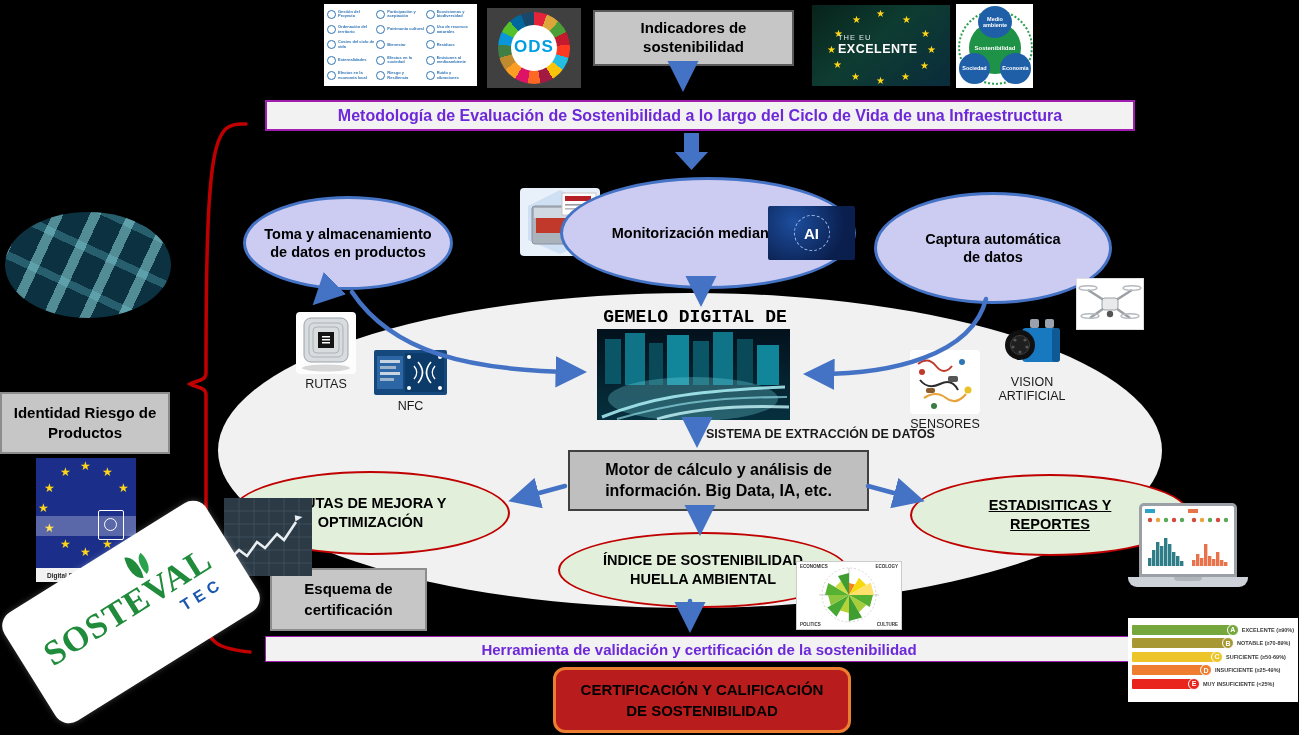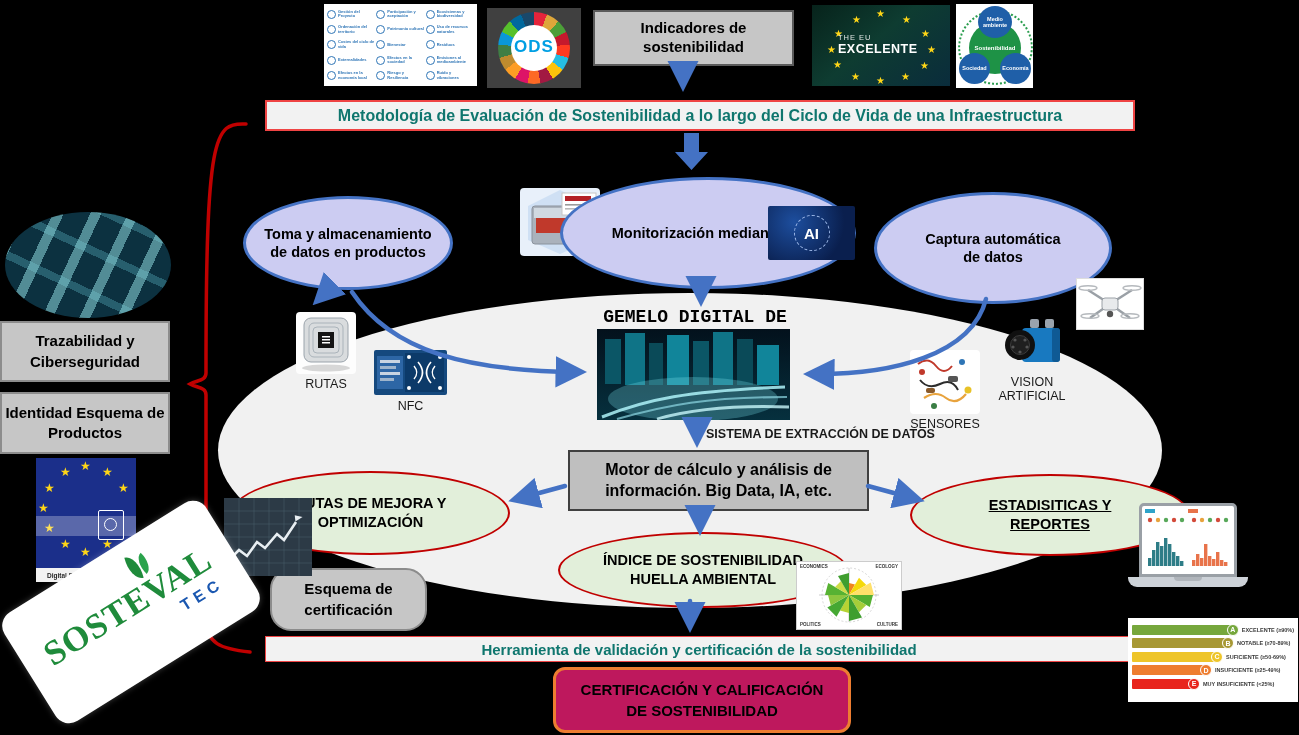--- a/index.html
+++ b/index.html
@@ -48,21 +48,21 @@
   .sc-green{left:13px;top:18px;width:52px;height:52px;background:#1e9246;font-size:6px;}
   .sc-top{left:22px;top:2px;width:34px;height:32px;background:#1f5fa8;font-size:5.5px;}
   .sc-bl{left:3px;top:49px;width:31px;height:31px;background:#1f5fa8;font-size:5.5px;}
   .sc-br{left:44px;top:49px;width:31px;height:31px;background:#1f5fa8;font-size:5.5px;}
 
   
   .co2{left:1045px;top:6px;width:92px;height:78px;}
   .co2-txt{position:absolute;left:40px;top:42px;font-weight:bold;font-size:20px;color:#111;}
 
   
-  .banner{background:#f2f2f2;border:2px solid #ef4444;font-weight:bold;color:#0f766e;}
+  .banner{background:#f2f2f2;border:2px solid #a21caf;font-weight:bold;color:#6d28d9;}
   .banner-top{left:265px;top:100px;width:866px;height:27px;font-size:16px;}
   .banner-bottom{left:265px;top:636px;width:866px;height:24px;font-size:15px;border-width:1.5px;}
 
   
   .lav{background:#ccccf2;border:3px solid #4472c4;border-radius:50%;font-weight:bold;
        color:#000;font-size:14.5px;line-height:1.25;}
   .lav1{left:243px;top:196px;width:204px;height:88px;}
   .lav2{left:560px;top:177px;width:290px;height:106px;}
   .lav3{left:874px;top:192px;width:232px;height:106px;}
 
@@ -135,22 +135,22 @@
             transform:rotate(-32deg);box-shadow:0 0 6px rgba(255,255,255,.25);}
   .sv-name{position:absolute;left:0;top:38px;width:238px;text-align:center;
            font-family:"Liberation Serif",serif;font-weight:bold;font-size:35px;color:#1f8b3b;letter-spacing:1px;}
   .sv-leaf{position:absolute;left:138px;top:16px;width:14px;height:24px;background:#1f8b3b;
            border-radius:0 100% 0 100%;transform:rotate(18deg);}
   .sv-leaf2{position:absolute;left:150px;top:20px;width:11px;height:19px;background:#2aa34c;
             border-radius:100% 0 100% 0;transform:rotate(-14deg);}
   .sv-tec{position:absolute;right:26px;top:78px;color:#1a57b0;font-weight:bold;font-size:16px;letter-spacing:5px;}
 
   
-  .esquema-box{left:270px;top:568px;width:153px;height:59px;font-size:15px;line-height:1.35;border-color:#8c8c8c;border-radius:21px;}
-  .cert-box{left:553px;top:667px;width:292px;height:60px;background:#be185d;border:3.5px solid #ed7d31;
+  .esquema-box{left:270px;top:568px;width:153px;height:59px;font-size:15px;line-height:1.35;border-color:#8c8c8c;}
+  .cert-box{left:553px;top:667px;width:292px;height:60px;background:#b91c1c;border:3.5px solid #ed7d31;
             border-radius:12px;font-weight:bold;font-size:15px;line-height:1.4;color:#000;}
 
   
   .rating{left:1128px;top:618px;width:170px;height:84px;background:#fff;padding:5px 4px;box-sizing:border-box;}
   .rs-row{display:flex;align-items:center;height:13.5px;position:relative;}
   .rs-bar{height:10px;border-radius:1px;}
   .rs-circ{width:12px;height:12px;border-radius:50%;border:1.5px solid #fff;margin-left:-6px;
            display:flex;align-items:center;justify-content:center;color:#fff;font-weight:bold;font-size:7px;
            box-sizing:border-box;flex:0 0 auto;}
   .rs-lab{font-size:5.5px;font-weight:bold;color:#3a3a3a;margin-left:3px;white-space:nowrap;}
@@ -500,25 +500,22 @@
       <path d="M52,33 L41,13.9 L52,11 Z" fill="#3f9e2f"></path>
       <path d="M52,33 L52,21 L58,22.6 Z" fill="#f0861e"></path>
       <path d="M52,33 L62,15.7 L69.3,23 Z" fill="#f5d90a"></path>
       <path d="M52,33 L73.7,20.5 L77,33 Z" fill="#ffe06a"></path>
     </svg>
   </div>
 
 
   <div class="abs chains z3"></div>
 
-  <div class="abs gray-box traza-box flexc z3">
-    <span>Trazabilidad y Ciberseguridad</span>
-  </div>
   <div class="abs gray-box ident-box flexc z3">
-    <span>Identidad Esquema de Productos</span>
+    <span>Identidad Riesgo de Productos</span>
   </div>
 
   <div class="abs dpp z3">
     <div class="dpp-img">
       <span class="eu-star" style="left:44px;top:2px">★</span>
       <span class="eu-star" style="left:66px;top:8px">★</span>
       <span class="eu-star" style="left:82px;top:24px">★</span>
       <span class="eu-star" style="left:24px;top:8px">★</span>
       <span class="eu-star" style="left:8px;top:24px">★</span>
       <span class="eu-star" style="left:2px;top:44px">★</span>

